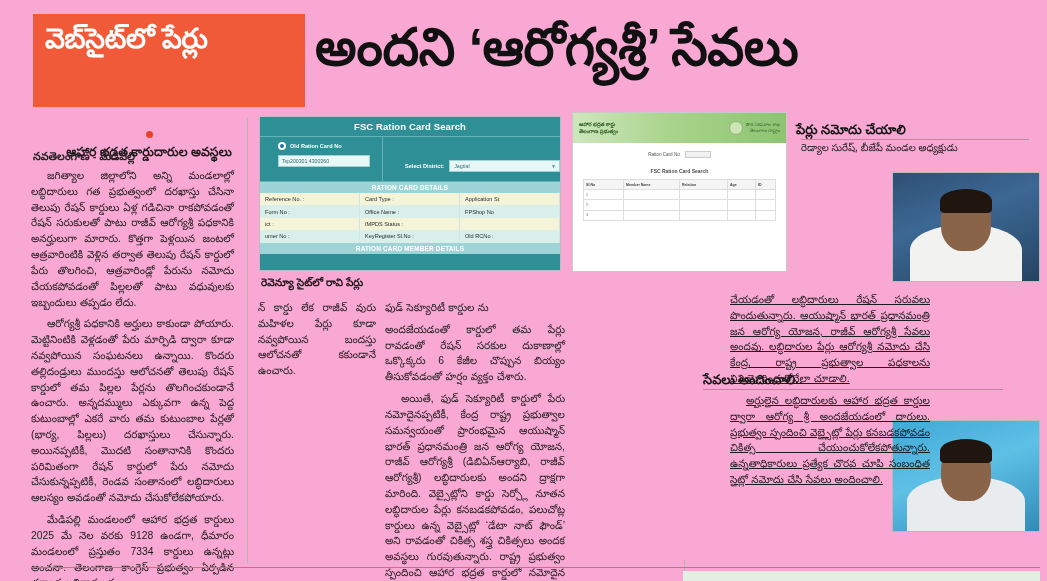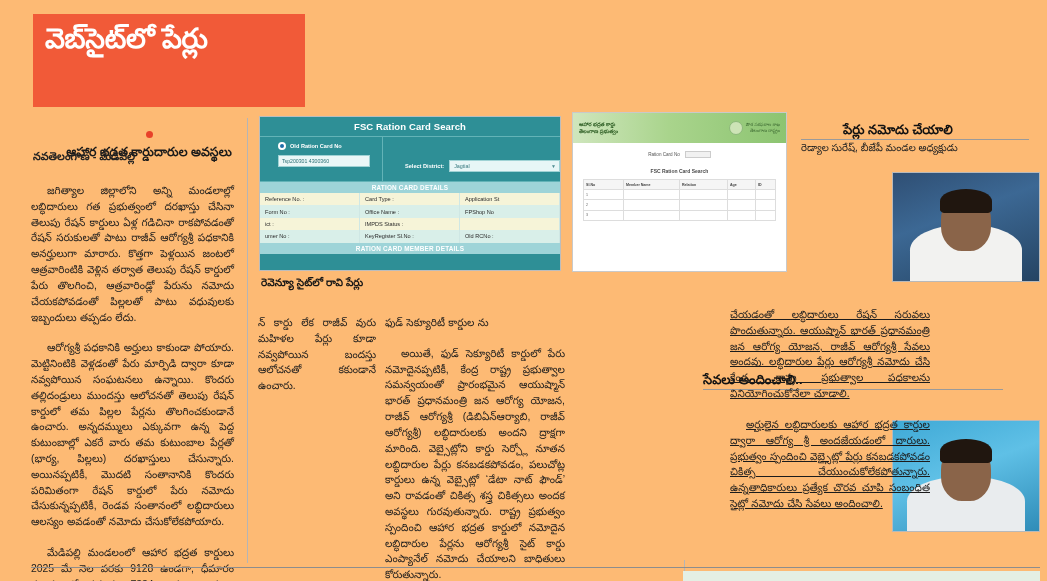--- a/index.html
+++ b/index.html
@@ -5,21 +5,21 @@
   * { box-sizing: border-box; margin: 0; padding: 0; }
   html, body {
     width: 1047px; height: 581px;
     background: #ffffff;
     font-family: "Liberation Sans", "DejaVu Sans", sans-serif;
     overflow: hidden;
   }
   #page {
     position: relative;
     width: 1047px; height: 581px;
-    background: #fdba74;
+    background: #f9a8d4;
   }
 
   
   .masthead-box {
     position: absolute;
     left: 33px; top: 14px;
     width: 272px; height: 93px;
     background: #f15a38;
     color: #ffffff;
     padding: 7px 10px 6px 12px;
@@ -75,21 +75,21 @@
   
   .col {
     position: absolute;
     font-size: 10.4px;
     line-height: 1.52;
     color: #1c1c1c;
     text-align: justify;
     text-justify: inter-word;
     word-spacing: 0.4px;
   }
-  .col p { margin: 15px 0 6px 0; text-indent: 16px; }
+  .col p { margin: 0 0 6px 0; text-indent: 16px; }
   .col p.noindent { text-indent: 0; }
 
   #col1 { left: 31px;  top: 168px; width: 203px; }
   #col2 { left: 258px; top: 300px; width: 118px; }
   #col3 { left: 385px; top: 300px; width: 180px; }
   #col5 { left: 730px; top: 292px; width: 200px; text-decoration: underline; }
 
   
   .shot-fsc {
     position: absolute;
@@ -310,20 +310,21 @@
 </style>
 </head>
 <body>
 
 <div id="page">
 
   <div class="masthead-box">
     <span class="masthead-line">వెబ్‌సైట్‌లో పేర్లు</span>
   </div>
 
+  <div class="main-headline">అందని ‘ఆరోగ్యశ్రీ’ సేవలు</div>
 
   <div class="subhead-row">
     <span class="bullet-dot"></span>
     <span class="subhead-text">ఆహార భద్రత కార్డుదారుల అవస్థలు</span>
   </div>
   <div class="dateline">నవతెలంగాణ - మేడిపల్లి</div>
 
   <div class="shot-fsc">
     <div class="fsc-title">FSC Ration Card Search</div>
     <div class="fsc-searchrow">
@@ -408,21 +409,21 @@
 
         <div class="green-td">3</div>
         <div class="green-td"></div>
         <div class="green-td"></div>
         <div class="green-td"></div>
         <div class="green-td"></div>
       </div>
     </div>
   </div>
 
-  <div class="quote-head" style="left:843px;top:122px;">పేర్లు నమోదు చేయాలి</div>
+  <div class="quote-head" style="left:796px;top:122px;">పేర్లు నమోదు చేయాలి</div>
   <div class="quote-rule" style="left:801px;top:139px;width:228px;"></div>
   <div class="quote-sub" style="left:801px;top:142px;">రెడ్యాల సురేష్, బీజేపీ మండల అధ్యక్షుడు</div>
 
   <div class="portrait" style="left:892px;top:172px;width:148px;height:110px;">
     <div class="bg" style="background:linear-gradient(160deg,#2f4f74 0%,#3c6894 40%,#254463 100%);"></div>
     <div class="body" style="bottom:0;width:112px;height:56px;"></div>
     <div class="neck" style="bottom:50px;width:30px;height:16px;"></div>
     <div class="head" style="top:20px;width:50px;height:58px;"></div>
     <div class="hair" style="top:16px;width:52px;height:24px;"></div>
   </div>
@@ -443,20 +444,21 @@
     <p>ఆరోగ్యశ్రీ పధకానికి అర్హులు కాకుండా పోయారు. మెట్టినింటికి వెళ్లడంతో పేరు మార్పిడి ద్వారా కూడా నవ్వపోయిన సంఘటనలు ఉన్నాయి. కొందరు తల్లిదండ్రులు ముందస్తు ఆలోచనతో తెలుపు రేషన్ కార్డులో తమ పిల్లల పేర్లను తొలగించకుండానే ఉంచారు. అన్నదమ్ములు ఎక్కువగా ఉన్న పెద్ద కుటుంబాల్లో ఎకరే వారు తమ కుటుంబాల పేర్లతో (భార్య, పిల్లలు) దరఖాస్తులు చేసున్నారు. అయినప్పటికీ, మొదటి సంతానానికి కొందరు పరిమితంగా రేషన్ కార్డులో పేరు నమోదు చేసుకున్నప్పటికీ, రెండవ సంతానంలో లబ్ధిదారులు ఆలస్యం అవడంతో నమోదు చేసుకోలేకపోయారు.</p>
     <p>మేడిపల్లి మండలంలో ఆహార భద్రత కార్డులు 2025 మే నెల వరకు 9128 ఉండగా, ధీమారం మండలంలో ప్రస్తుతం 7334 కార్డులు ఉన్నట్లు అంచనా. తెలంగాణ కాంగ్రెస్ ప్రభుత్వం ఏర్పడిన తర్వాత లబ్ధిదారులకు</p>
   </div>
 
   <div class="col" id="col2">
     <p class="noindent">న్ కార్డు లేక రాజీవ్ వురు మహిళల పేర్లు కూడా నవ్వపోయిన బందస్తు ఆలోచనతో కకుండానే ఉంచారు.</p>
   </div>
 
   <div class="col" id="col3">
     <p class="noindent">ఫుడ్ సెక్యూరిటీ కార్డుల ను</p>
+    <p class="noindent">అందజేయడంతో కార్డులో తమ పేర్లు రావడంతో రేషన్ సరకుల దుకాణాల్లో ఒక్కొక్కరు 6 కేజీల చొప్పున బియ్యం తీసుకోవడంతో హర్షం వ్యక్తం చేశారు.</p>
     <p>అయితే, ఫుడ్ సెక్యూరిటీ కార్డులో పేరు నమోదైనప్పటికీ, కేంద్ర రాష్ట్ర ప్రభుత్వాల సమన్వయంతో ప్రారంభమైన ఆయుష్మాన్ భారత్ ప్రధానమంత్రి జన ఆరోగ్య యోజన, రాజీవ్ ఆరోగ్యశ్రీ (డిబిఏన్ఆర్యాబి, రాజీవ్ ఆరోగ్యశ్రీ) లబ్ధిదారులకు అందని ద్రాక్షగా మారింది. వెబ్సైట్లోని కార్డు సెర్చ్లో నూతన లబ్ధిదారుల పేర్లు కనబడకపోవడం, పలుచోట్ల కార్డులు ఉన్న వెబ్సైట్లో ‘డేటా నాట్ ఫౌండ్’ అని రావడంతో చికిత్స శస్త్ర చికిత్సలు అందక అవస్థలు గురవుతున్నారు. రాష్ట్ర ప్రభుత్వం స్పందించి ఆహార భద్రత కార్డులో నమోదైన లబ్ధిదారుల పేర్లను ఆరోగ్యశ్రీ సైట్ కార్డు ఎంప్యానేల్ నమోదు చేయాలని బాధితులు కోరుతున్నారు.</p>
   </div>
 
   <div class="col" id="col5">
     <p class="noindent">చేయడంతో లబ్ధిదారులు రేషన్ సరువలు పొందుతున్నారు. ఆయుష్మాన్ భారత్ ప్రధానమంత్రి జన ఆరోగ్య యోజన, రాజీవ్ ఆరోగ్యశ్రీ సేవలు అందవు. లబ్ధిదారుల పేర్లు ఆరోగ్యశ్రీ నమోదు చేసి కేంద్ర, రాష్ట్ర ప్రభుత్వాల పధకాలను వినియోగించుకోనేలా చూడాలి.</p>
     <p>అర్హులైన లబ్ధిదారులకు ఆహార భద్రత కార్డుల ద్వారా ఆరోగ్య శ్రీ అందజేయడంలో దారులు. ప్రభుత్వం స్పందించి వెబ్సైట్లో పేర్లు కనబడకపోవడం చికిత్స చేయుంచుకోలేకపోతున్నారు. ఉన్నతాధికారులు ప్రత్యేక చొరవ చూపి సంబంధిత సైట్లో నమోదు చేసి సేవలు అందించాలి.</p>
   </div>
 
   <div class="vrule" style="left:247px;top:118px;height:445px;"></div>
   <div class="vrule" style="left:684px;top:560px;height:21px;"></div>

